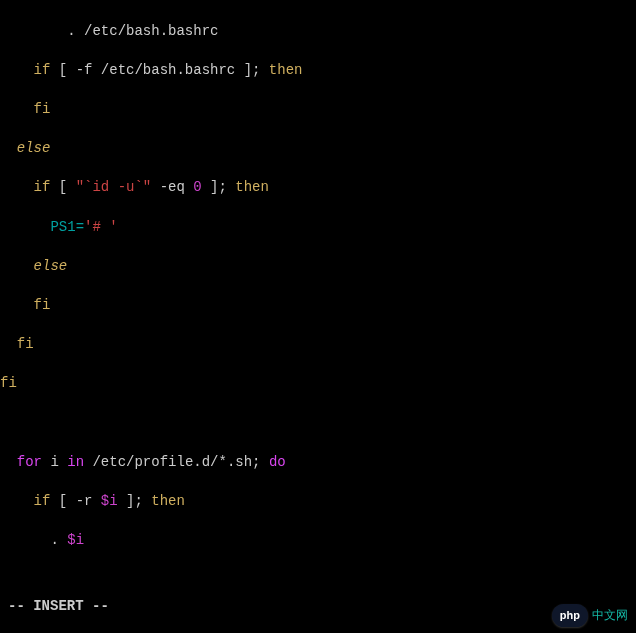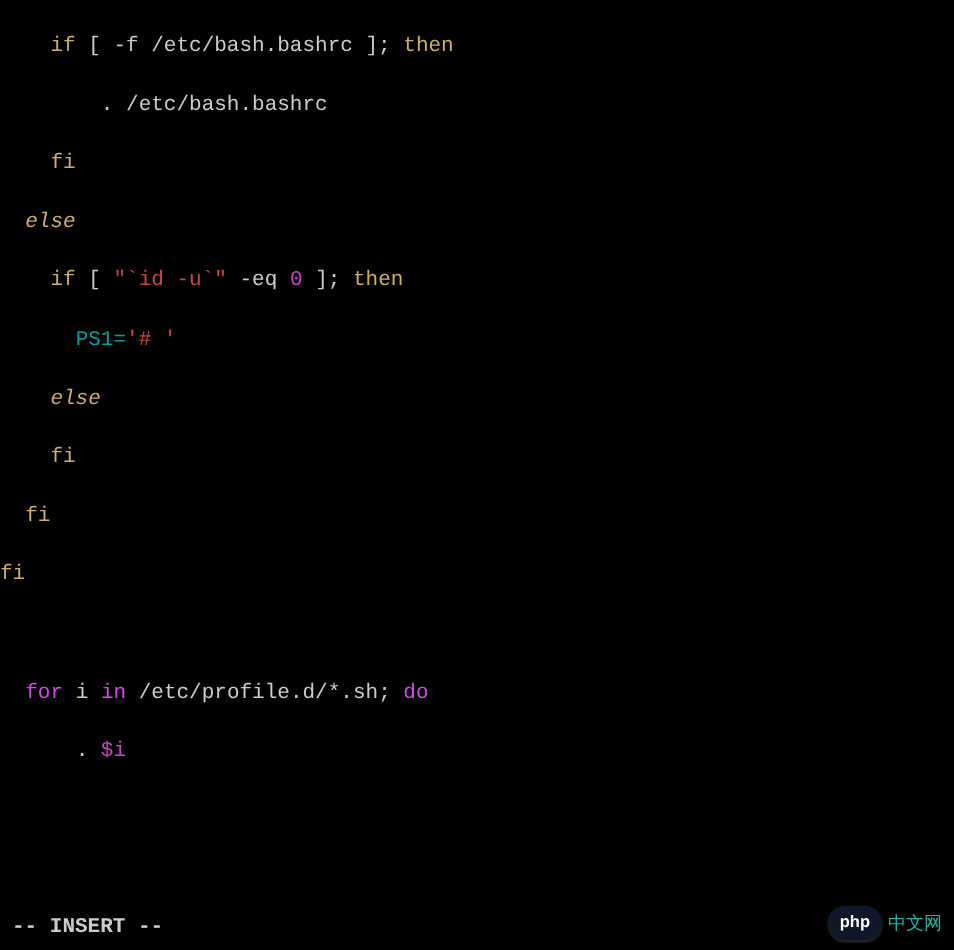--- a/index.html
+++ b/index.html
@@ -31,21 +31,21 @@
     .kw-else { color: #d0b060; font-style: italic; }
     .kw-fi { color: #d0b060; }
     .kw-for { color: #d946ef; }
     .kw-do { color: #d946ef; }
     .str { color: #cc4444; }
     .num { color: #cc44cc; }
     .var { color: #00a0a0; }
     .path-var { color: #cc44cc; }
     .status-bar {
       position: absolute;
-      bottom: 4px;
+      bottom: 16px;
       left: 8px;
       color: #ccc;
       font-weight: bold;
     }
     .watermark {
       position: absolute;
       bottom: 6px;
       right: 8px;
       display: flex;
       align-items: center;
@@ -64,32 +64,33 @@
     .watermark-text {
       color: #14b8a6;
       font-size: 12px;
       font-family: Arial, sans-serif;
     }
   </style>
 </head>
 <body>
 
 <div class="editor">
+<span class="line">        <span>. /etc/bash.bashrc</span></span>
 <span class="line">    <span class="kw-if">if</span><span> [ -f /etc/bash.bashrc ]; </span><span class="kw-then">then</span></span>
-<span class="line">        <span>. /etc/bash.bashrc</span></span>
 <span class="line">    <span class="kw-fi">fi</span></span>
 <span class="line">  <span class="kw-else">else</span></span>
 <span class="line">    <span class="kw-if">if</span><span> [ </span><span class="str">"`id -u`"</span><span> -eq </span><span class="num">0</span><span> ]; </span><span class="kw-then">then</span></span>
 <span class="line">      <span class="var">PS1=</span><span class="str">'# '</span></span>
 <span class="line">    <span class="kw-else">else</span></span>
 <span class="line">    <span class="kw-fi">fi</span></span>
 <span class="line">  <span class="kw-fi">fi</span></span>
 <span class="line"><span class="kw-fi">fi</span></span>
 <span class="line"> </span>
 <span class="line">  <span class="kw-for">for</span><span> i </span><span class="kw-for">in</span><span> /etc/profile.d/*.sh; </span><span class="kw-do">do</span></span>
+<span class="line">    <span class="kw-if">if</span><span> [ -r </span><span class="path-var">$i</span><span> ]; </span><span class="kw-then">then</span></span>
 <span class="line">      <span>. </span><span class="path-var">$i</span></span>
 
 
 
 
 
 
 
 
 

